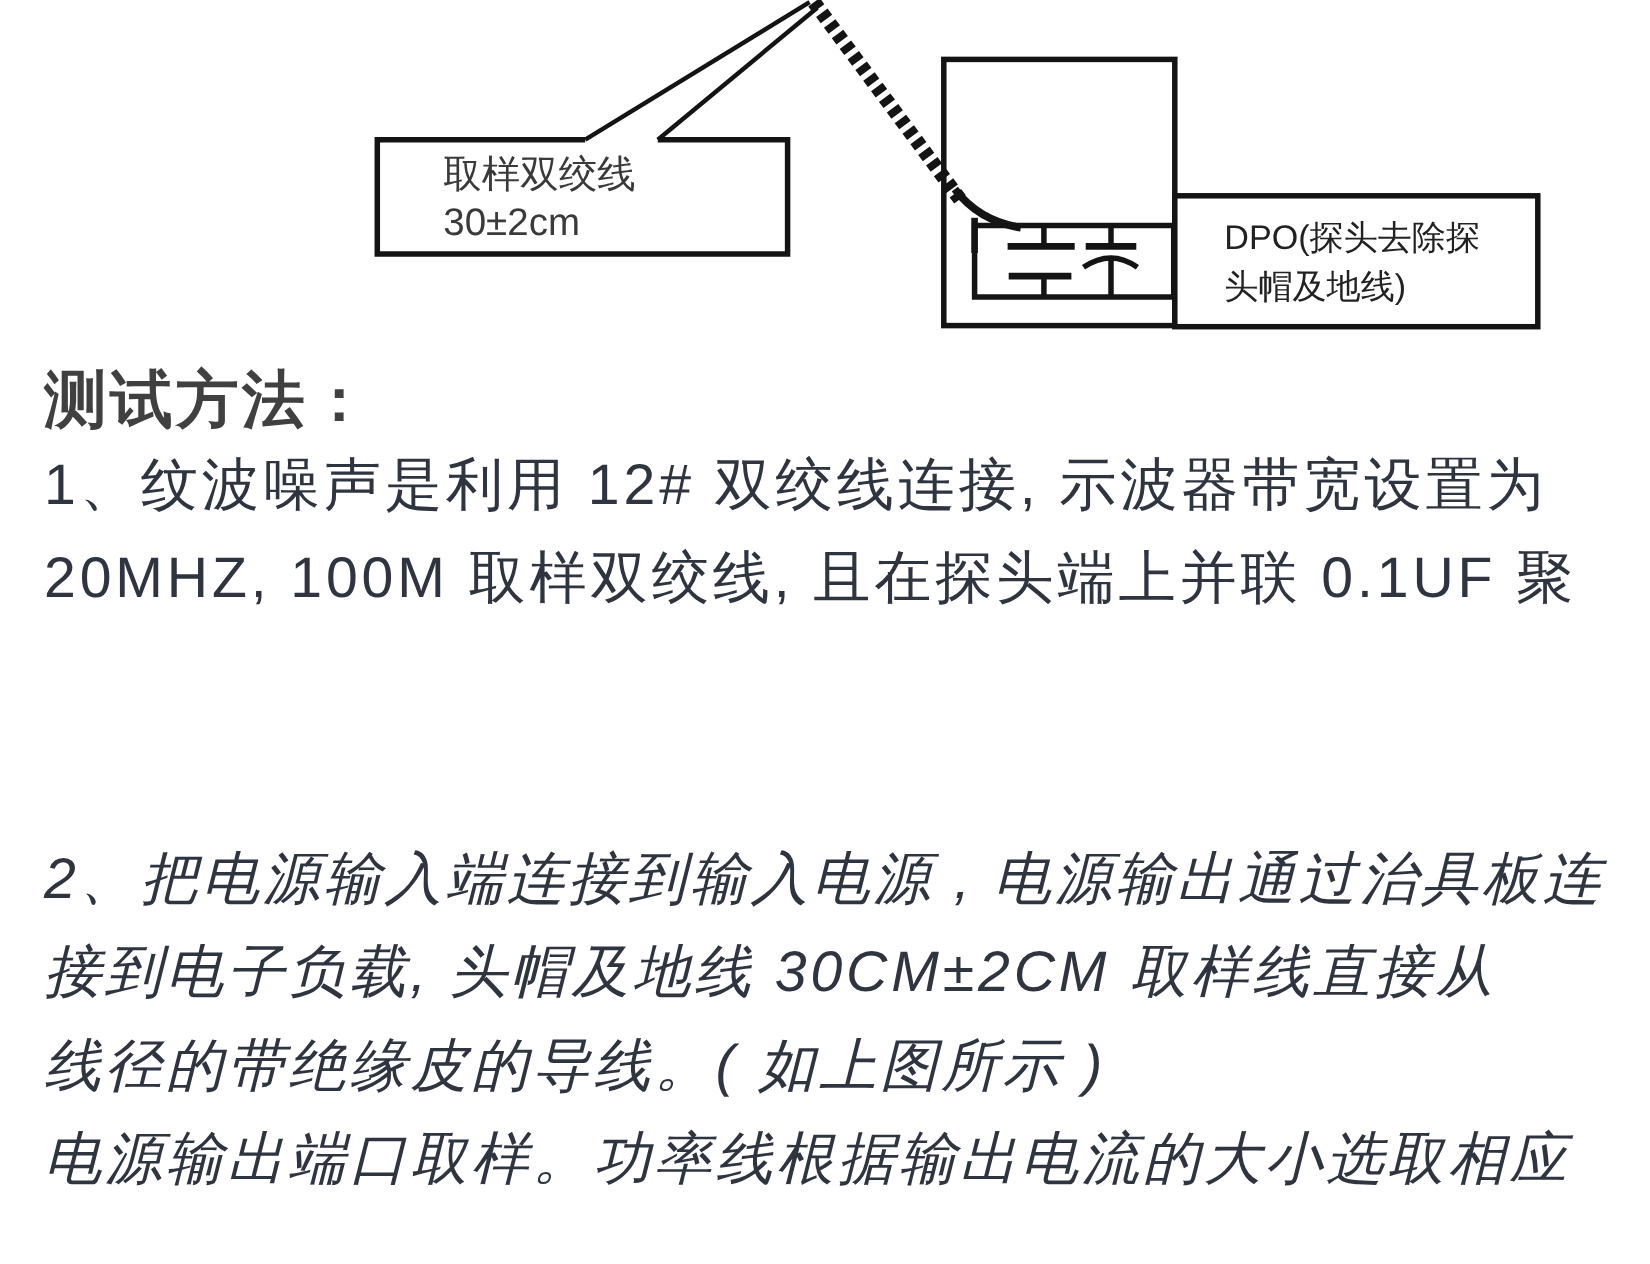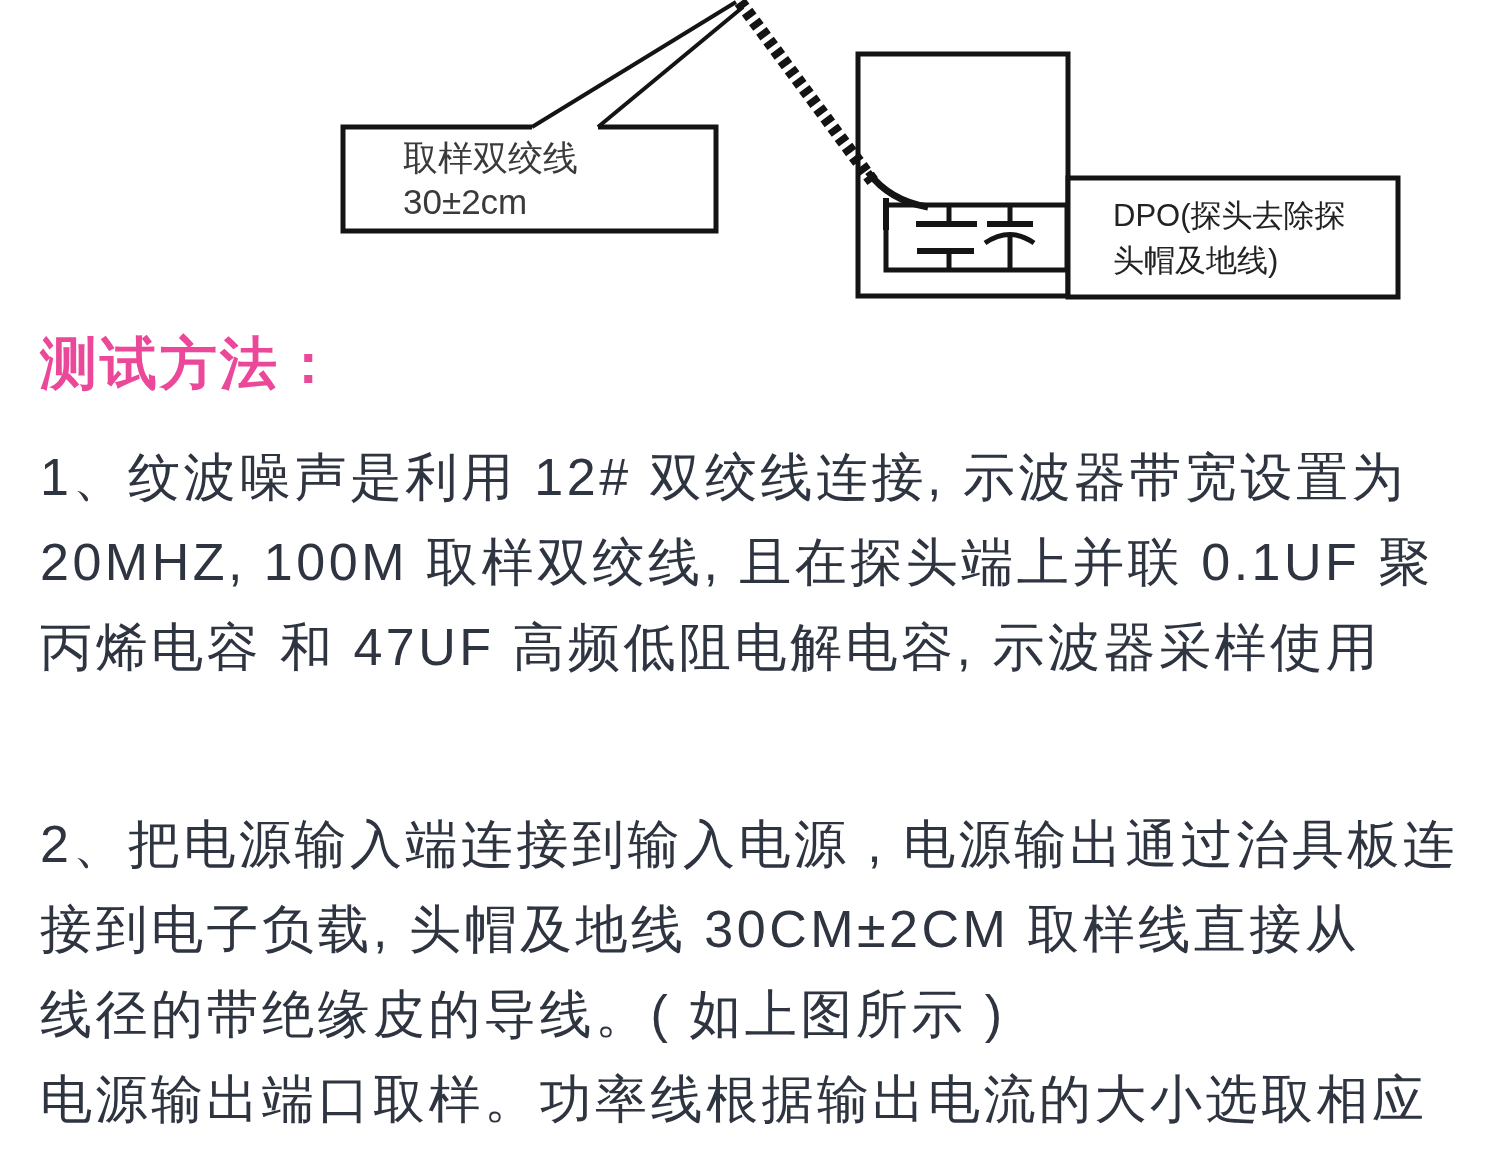--- a/index.html
+++ b/index.html
@@ -21,27 +21,27 @@
     left: 40px; top: 0;
     width: 1440px;
     color: #2e3440;
   }
   .heading {
     position: absolute;
     left: 0; top: 326px;
     font-size: 57px;
     font-weight: 800;
     letter-spacing: 3px;
-    color: #ec4899;
+    color: #404040;
     white-space: nowrap;
     text-align: right;
   }
   .para { position: absolute; left: 0; }
-  .para-1 { top: 435px; }
-  .para-2 { top: 802px; }
+  .para-1 { top: 399px; }
+  .para-2 { top: 757px; font-style: italic; }
   .tline {
     height: 85px;
     line-height: 85px;
     font-size: 52px;
     font-weight: 400;
     letter-spacing: 3.5px;
     color: #2e3440;
     white-space: nowrap;
   }
   svg text {
@@ -94,21 +94,20 @@
     </g>
   </svg>
 
   <div class="content">
 
     <div class="heading">测试方法 :</div>
 
     <div class="para para-1">
       <div class="tline">1、纹波噪声是利用 12# 双绞线连接, 示波器带宽设置为</div>
       <div class="tline">20MHZ, 100M 取样双绞线, 且在探头端上并联 0.1UF 聚</div>
-      <div class="tline">丙烯电容 和 47UF 高频低阻电解电容, 示波器采样使用</div>
     </div>
 
     <div class="para para-2">
       <div class="tline">2、把电源输入端连接到输入电源 , 电源输出通过治具板连</div>
       <div class="tline">接到电子负载, 头帽及地线 30CM±2CM 取样线直接从</div>
       <div class="tline">线径的带绝缘皮的导线。( 如上图所示 )</div>
       <div class="tline">电源输出端口取样。功率线根据输出电流的大小选取相应</div>
     </div>
 
   </div>

